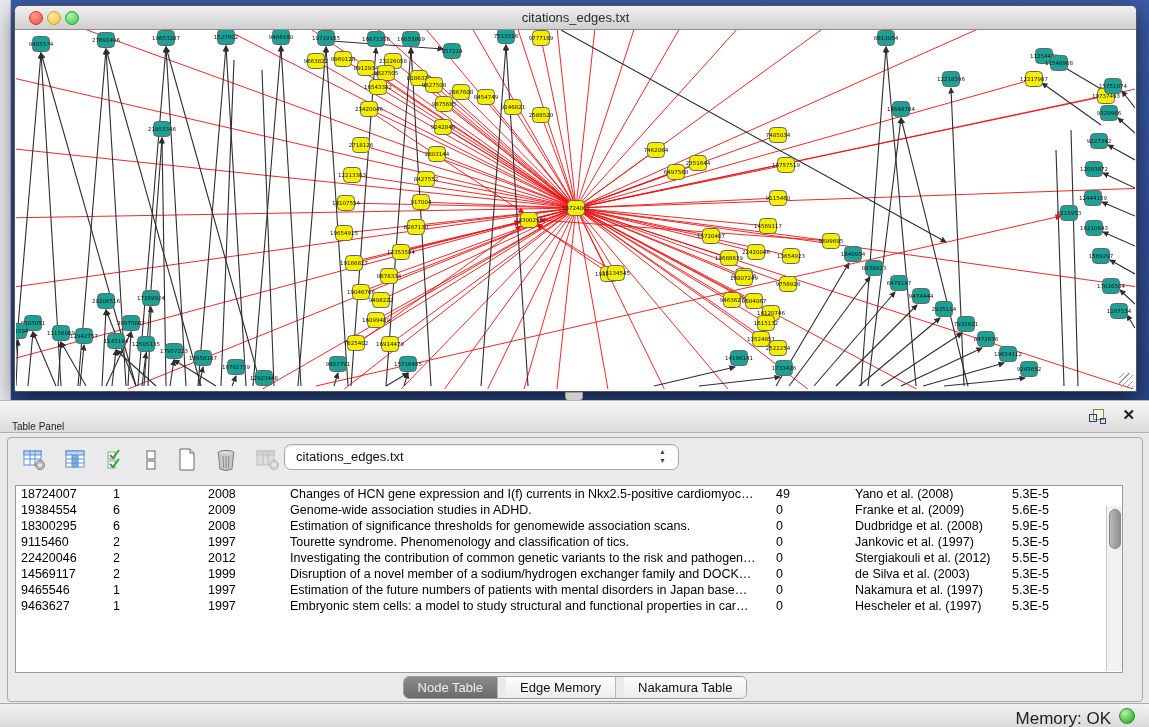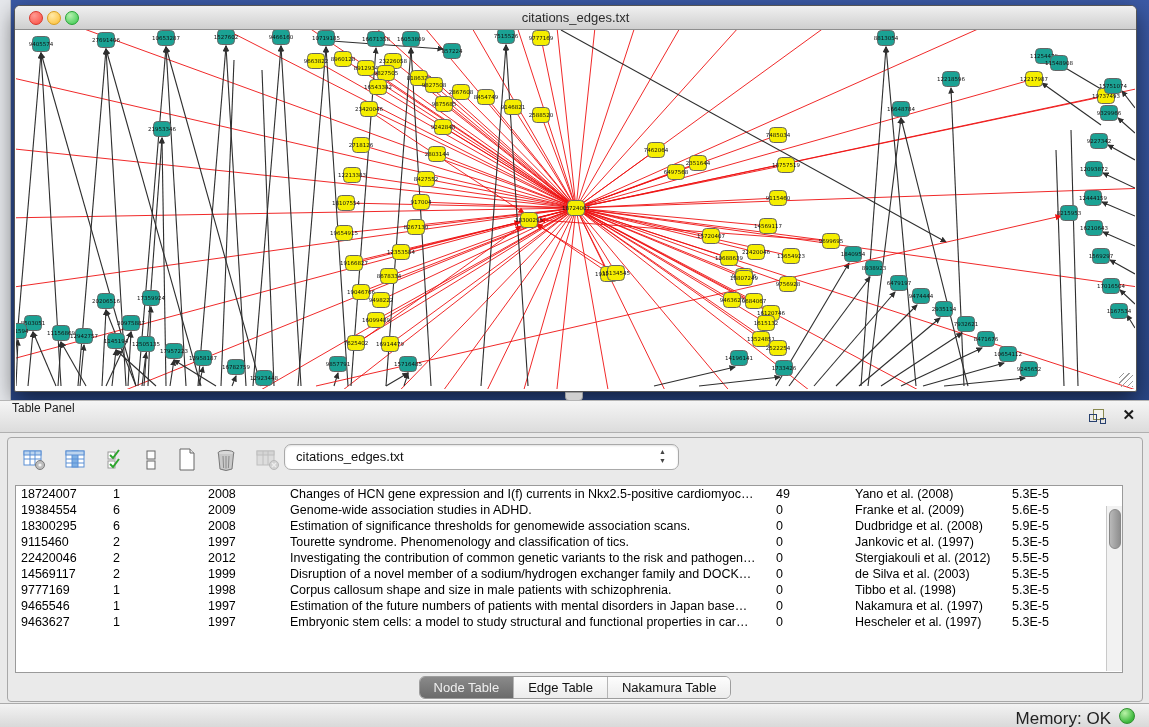--- a/index.html
+++ b/index.html
@@ -27,21 +27,21 @@
     background:#fff;overflow:hidden;}
   .resize-grip{position:absolute;right:2px;bottom:2px;width:14px;height:14px;
     background:repeating-linear-gradient(135deg,transparent 0 3px,#9a9a9a 3px 4px);}
   .splitter-nub{position:absolute;left:565px;top:392px;width:16px;height:7px;
     background:#cfcfcf;border:1px solid #9a9a9a;border-radius:0 0 4px 4px;}
 
   
   .tp-header{position:absolute;left:0;top:400px;width:1149px;height:31px;
     background:linear-gradient(#f5f5f5,#dcdcdc);
     border-top:1px solid #b5b5b5;border-bottom:1px solid #b0b0b0;}
-  .tp-title{position:absolute;left:12px;top:0;font-size:12px;color:#222;}
+  .tp-title{position:absolute;left:12px;top:20px;font-size:10px;color:#222;}
   .tp-float{position:absolute;right:44px;top:7px;width:16px;height:16px;cursor:pointer;}
   .tp-float .sq1{position:absolute;left:4px;top:1px;width:9px;height:9px;border:1px solid #8a8a50;background:#f4f4ec;}
   .tp-float .sq2{position:absolute;left:0px;top:6px;width:6px;height:6px;border:1px solid #27406e;}
   .tp-float .sq3{position:absolute;left:11px;top:10px;width:4px;height:4px;border:1px solid #27406e;}
   .tp-close{position:absolute;right:14px;top:5px;font-size:15px;font-weight:bold;color:#1a1a1a;cursor:pointer;}
 
   
   .panel{position:absolute;left:7px;top:437px;width:1134px;height:263px;
     background:#eaeaea;border:1px solid #a8a8a8;border-radius:4px;}
   .toolbar{position:absolute;left:8px;top:6px;height:36px;width:1100px;}
@@ -64,21 +64,21 @@
   .c0{width:92px}.c1{width:95px}.c2{width:82px}.c3{width:486px}.c4{width:70px}.c5{width:166px}.c6{width:96px}
   .td.c5{padding-left:14px;}
   .vscroll{position:absolute;right:0px;top:20px;width:15px;height:165px;background:#f2f2f2;
     border-left:1px solid #c9c9c9;}
   .vthumb{position:absolute;left:2px;top:3px;width:10px;height:38px;border-radius:6px;
     background:linear-gradient(90deg,#b9b9b9,#8f8f8f);border:1px solid #888;}
 
   
   .tabs{position:absolute;left:0;right:0;top:238px;text-align:center;}
   .seg{display:inline-flex;border:1px solid #9d9d9d;border-radius:6px;overflow:hidden;
-    box-shadow:0 1px 1px rgba(255,255,255,.8);}
+    box-shadow:0 1px 1px rgba(255,255,255,.8);gap:8px;}
   .seg .tab{padding:3px 14px;font-size:13px;background:linear-gradient(#fdfdfd,#ececec);
     color:#111;border-right:1px solid #b5b5b5;cursor:pointer;}
   .seg .tab:last-child{border-right:none;}
   .seg .tab.sel{background:linear-gradient(#8a8a8a,#6b6b6b);color:#efefef;}
 
   
   .statusbar{position:absolute;left:0;top:703px;width:1149px;height:24px;
     background:linear-gradient(#f3f3f3,#d8d8d8);border-top:1px solid #ababab;}
   .mem-label{position:absolute;right:38px;top:5px;font-size:17px;color:#222;}
   .mem-dot{position:absolute;right:14px;top:4px;width:14px;height:14px;border-radius:50%;
@@ -817,33 +817,32 @@
   </div>
 
   <div class="tbl">
     <div id="tbody">
         <div class="trow"><span class="td c0">18724007</span><span class="td c1">1</span><span class="td c2">2008</span><span class="td c3">Changes of HCN gene expression and I(f) currents in Nkx2.5-positive cardiomyoc…</span><span class="td c4">49</span><span class="td c5">Yano et al. (2008)</span><span class="td c6">5.3E-5</span></div>
         <div class="trow"><span class="td c0">19384554</span><span class="td c1">6</span><span class="td c2">2009</span><span class="td c3">Genome-wide association studies in ADHD.</span><span class="td c4">0</span><span class="td c5">Franke et al. (2009)</span><span class="td c6">5.6E-5</span></div>
         <div class="trow"><span class="td c0">18300295</span><span class="td c1">6</span><span class="td c2">2008</span><span class="td c3">Estimation of significance thresholds for genomewide association scans.</span><span class="td c4">0</span><span class="td c5">Dudbridge et al. (2008)</span><span class="td c6">5.9E-5</span></div>
         <div class="trow"><span class="td c0">9115460</span><span class="td c1">2</span><span class="td c2">1997</span><span class="td c3">Tourette syndrome. Phenomenology and classification of tics.</span><span class="td c4">0</span><span class="td c5">Jankovic et al. (1997)</span><span class="td c6">5.3E-5</span></div>
         <div class="trow"><span class="td c0">22420046</span><span class="td c1">2</span><span class="td c2">2012</span><span class="td c3">Investigating the contribution of common genetic variants to the risk and pathogen…</span><span class="td c4">0</span><span class="td c5">Stergiakouli et al. (2012)</span><span class="td c6">5.5E-5</span></div>
         <div class="trow"><span class="td c0">14569117</span><span class="td c1">2</span><span class="td c2">1999</span><span class="td c3">Disruption of a novel member of a sodium/hydrogen exchanger family and DOCK…</span><span class="td c4">0</span><span class="td c5">de Silva et al. (2003)</span><span class="td c6">5.3E-5</span></div>
-        <div class="trow"><span class="td c0">9777169</span><span class="td c1">1</span><span class="td c2">1998</span><span class="td c3">Corpus callosum shape and size in male patients with schizophrenia.</span><span class="td c4">0</span><span class="td c5">Tibbo et al. (1998)</span><span class="td c6">5.3E-5</span></div>
         <div class="trow"><span class="td c0">9465546</span><span class="td c1">1</span><span class="td c2">1997</span><span class="td c3">Estimation of the future numbers of patients with mental disorders in Japan base…</span><span class="td c4">0</span><span class="td c5">Nakamura et al. (1997)</span><span class="td c6">5.3E-5</span></div>
         <div class="trow"><span class="td c0">9463627</span><span class="td c1">1</span><span class="td c2">1997</span><span class="td c3">Embryonic stem cells: a model to study structural and functional properties in car…</span><span class="td c4">0</span><span class="td c5">Hescheler et al. (1997)</span><span class="td c6">5.3E-5</span></div>
       </div>
     <div class="vscroll">
       <div class="vthumb"></div>
     </div>
   </div>
 
   <div class="tabs">
     <span class="seg" id="seg">
         <span class="tab sel">Node Table</span>
-        <span class="tab">Edge Table</span>
+        <span class="tab">Edge Memory</span>
         <span class="tab">Nakamura Table</span>
       </span>
   </div>
 </div>
 
 <div class="statusbar">
   <span class="mem-label">Memory: OK</span>
   <span class="mem-dot"></span>
 </div>
 

